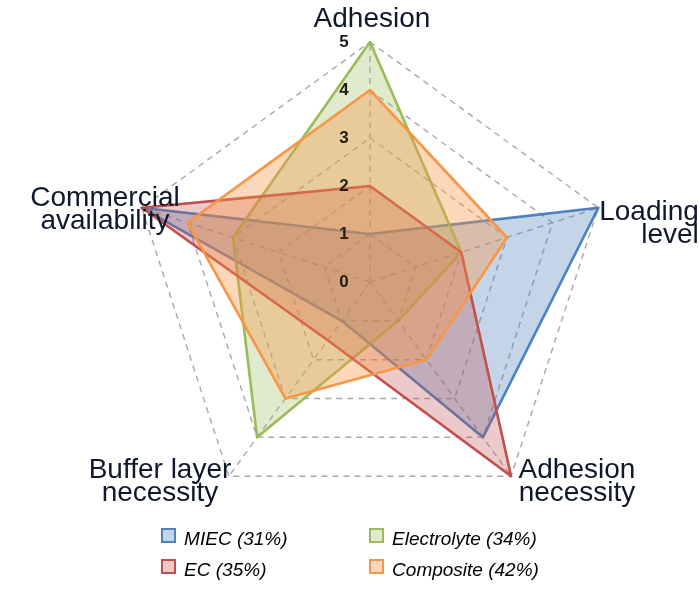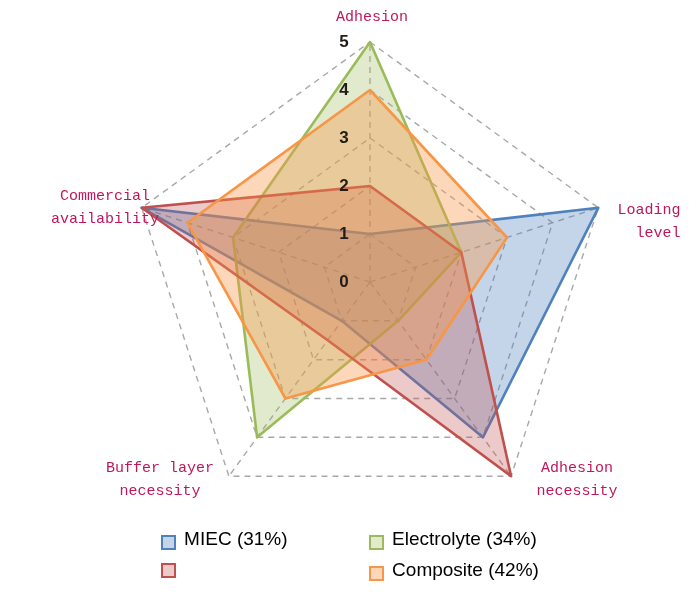--- a/index.html
+++ b/index.html
@@ -9,44 +9,43 @@
     font-family: "Liberation Sans", sans-serif;
     overflow: hidden;
   }
   #stage { position: relative; width: 700px; height: 597px; }
   #radar-svg { position: absolute; left: 0; top: 0; }
   .axis-label {
     position: absolute;
     transform: translate(-50%, -50%);
     text-align: center;
     white-space: pre-line;
-    font-size: 15px;
+    font-size: 28px;
     line-height: 23px;
-    color: #be185d;
-    font-family: Liberation Mono, monospace;
+    color: #0f172a;
   }
   .tick-label {
     position: absolute;
     transform: translate(-50%, -50%);
     font-size: 17px;
     font-weight: 700;
     color: #221c16;
   }
   #legend {
     position: absolute;
     left: 0; right: 0;
     top: 528px;
     display: grid;
     grid-template-columns: 182px auto;
     column-gap: 26px;
     row-gap: 9px;
     justify-content: center;
     align-items: center;
   }
-  .legend-item { display: flex; align-items: flex-end; gap: 8px; }
+  .legend-item { display: flex; align-items: flex-start; gap: 8px; font-style: italic; }
   .legend-swatch {
     width: 15px; height: 15px;
     box-sizing: border-box;
     border: 2px solid #000;
     flex: 0 0 auto;
   }
   .legend-label { font-size: 19px; color: #000000; }
 </style>
 </head>
 <body>
@@ -93,19 +92,20 @@
     <div class="legend-item">
       <span class="legend-swatch" style="border-color: rgb(79, 129, 189); background: rgba(79, 129, 189, 0.33);"></span>
       <span class="legend-label">MIEC (31%)</span>
     </div>
     <div class="legend-item">
       <span class="legend-swatch" style="border-color: rgb(155, 187, 89); background: rgba(155, 187, 89, 0.3);"></span>
       <span class="legend-label">Electrolyte (34%)</span>
     </div>
     <div class="legend-item">
       <span class="legend-swatch" style="border-color: rgb(192, 80, 77); background: rgba(192, 80, 77, 0.3);"></span>
+      <span class="legend-label">EC (35%)</span>
     </div>
     <div class="legend-item">
       <span class="legend-swatch" style="border-color: rgb(247, 150, 70); background: rgba(247, 150, 70, 0.38);"></span>
       <span class="legend-label">Composite (42%)</span>
     </div>
   </div>
 </div>
 
 </body></html>

